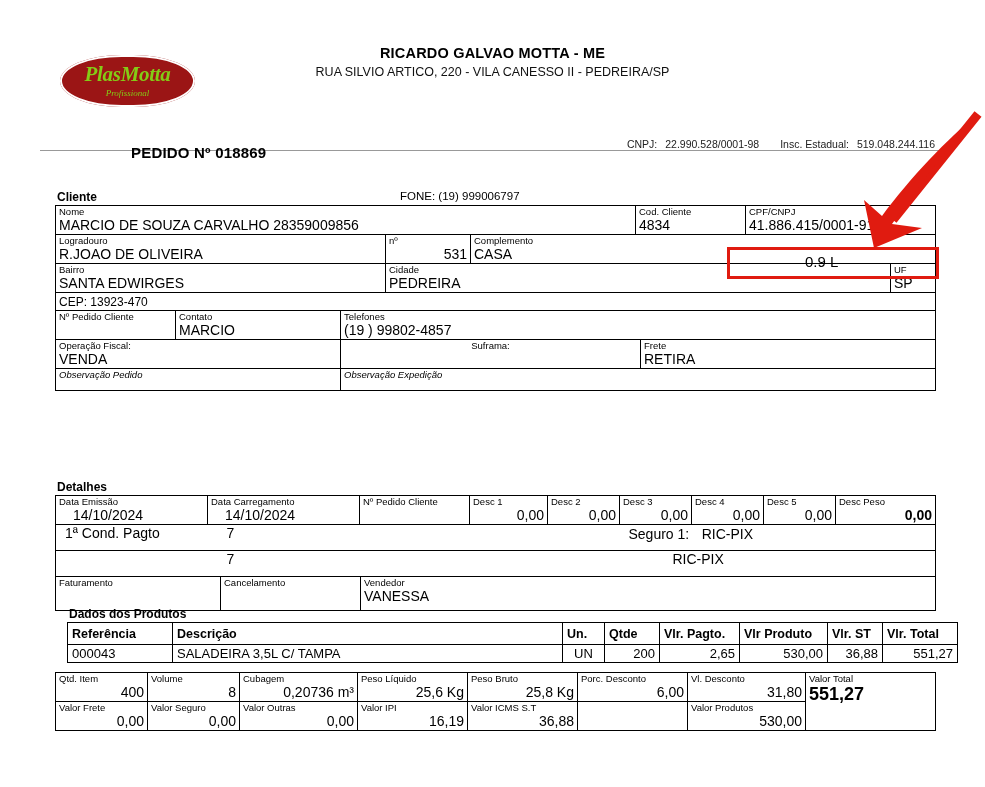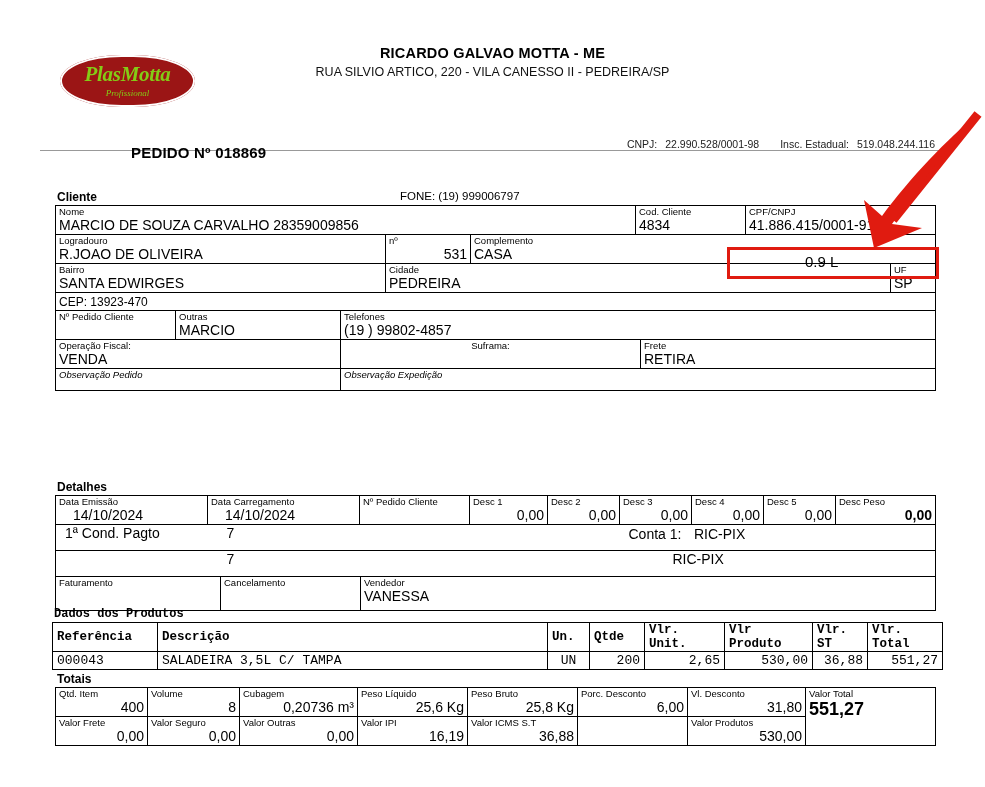--- a/index.html
+++ b/index.html
@@ -206,21 +206,21 @@
           <col style="width:300px">
           <col style="width:295px">
       </colgroup>
       <tbody>
         <tr>
           <td>
             <span class="cap">Nº Pedido Cliente</span>
             <span class="val-s"></span>
           </td>
           <td>
-            <span class="cap">Outras</span>
+            <span class="cap">Contato</span>
             <span class="val">MARCIO</span>
           </td>
           <td colspan="2">
             <span class="cap">Telefones</span>
             <span class="val">(19 ) 99802-4857</span>
           </td>
         </tr>
         <tr>
           <td colspan="2">
             <span class="cap">Operação Fiscal:</span>
@@ -314,21 +314,21 @@
         </colgroup>
       <tbody>
         <tr>
           <td style="border-right:none; height:26px;">
             <span class="val" style="padding-left:6px">1ª Cond. Pagto</span>
           </td>
           <td style="border-left:none; border-right:none; height:26px;">
             <span class="val" style="padding-left:28px">7</span>
           </td>
           <td style="border-left:none; height:26px;">
-            <span class="val" style="display:inline">Conta 1:</span>
+            <span class="val" style="display:inline">Seguro 1:</span>
             <span class="val" style="display:inline; margin-left:8px">RIC-PIX</span>
           </td>
         </tr>
         <tr>
           <td style="border-right:none; height:26px;"></td>
           <td style="border-left:none; border-right:none; height:26px;">
             <span class="val" style="padding-left:28px">7</span>
           </td>
           <td style="border-left:none; height:26px;">
             <span class="val" style="padding-left:44px">RIC-PIX</span>
@@ -355,40 +355,40 @@
           </td>
           <td style="height:34px;">
             <span class="cap">Vendedor</span>
             <span class="val">VANESSA</span>
           </td>
         </tr>
       </tbody>
     </table>
   </div>
 
-  <div class="block" style="left:52px; top:607px; width:880px;font-family:Liberation Mono, monospace;">
+  <div class="block" style="left:67px; top:607px; width:880px;">
     <div class="sec-label">Dados dos Produtos</div>
     <table class="prod">
       <colgroup>
         <col style="width:105px">
           <col style="width:390px">
           <col style="width:42px">
         <col style="width:55px">
           <col style="width:80px">
           <col style="width:88px">
         <col style="width:55px">
           <col style="width:75px">
       </colgroup>
       <thead>
         <tr>
           <th>Referência</th>
           <th>Descrição</th>
           <th class="c">Un.</th>
           <th class="c">Qtde</th>
-          <th class="c">Vlr. Unit.</th>
+          <th class="c">Vlr. Pagto.</th>
           <th class="c">Vlr Produto</th>
           <th class="c">Vlr. ST</th>
           <th class="c">Vlr. Total</th>
         </tr>
       </thead>
       <tbody>
         <tr>
           <td>000043</td>
           <td>SALADEIRA 3,5L C/ TAMPA</td>
           <td class="c">UN</td>
@@ -396,21 +396,20 @@
           <td class="r">2,65</td>
           <td class="r">530,00</td>
           <td class="r">36,88</td>
           <td class="r">551,27</td>
         </tr>
       </tbody>
     </table>
   </div>
 
   <div class="block" style="left:55px; top:672px; width:880px;">
-    <div class="sec-label">Totais</div>
     <table class="grid tot">
       <colgroup>
         <col style="width:92px">
           <col style="width:92px">
           <col style="width:118px">
         <col style="width:110px">
           <col style="width:110px">
           <col style="width:110px">
         <col style="width:118px">
           <col style="width:130px">

